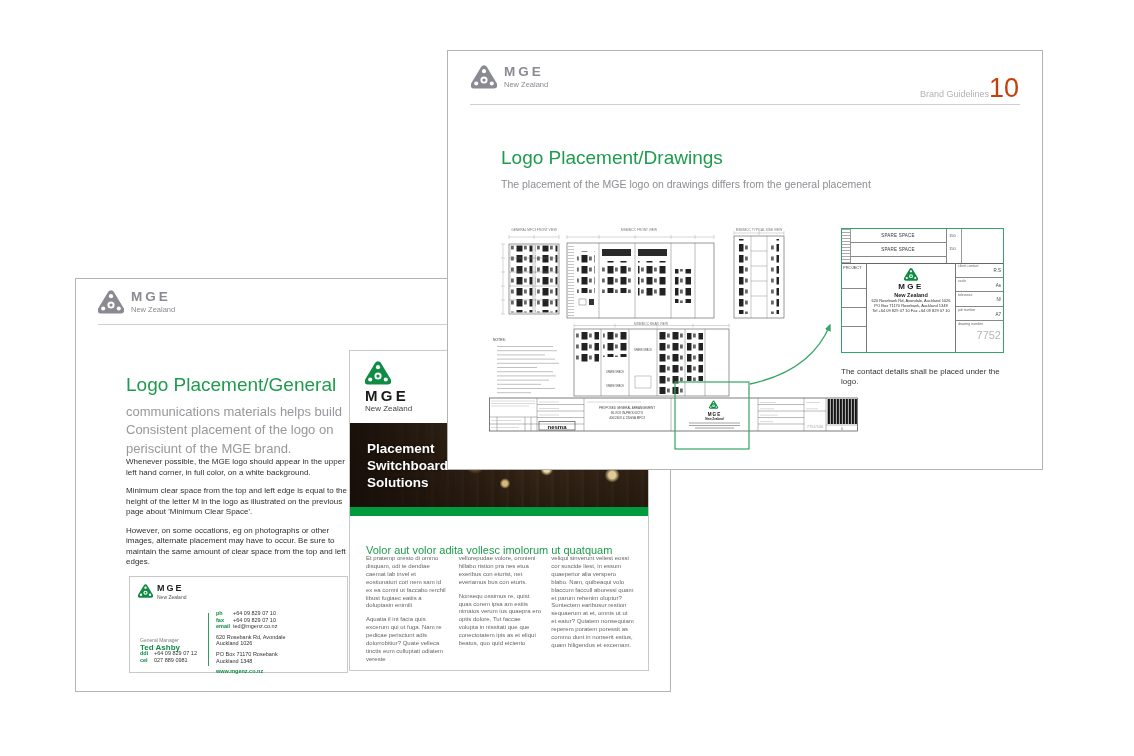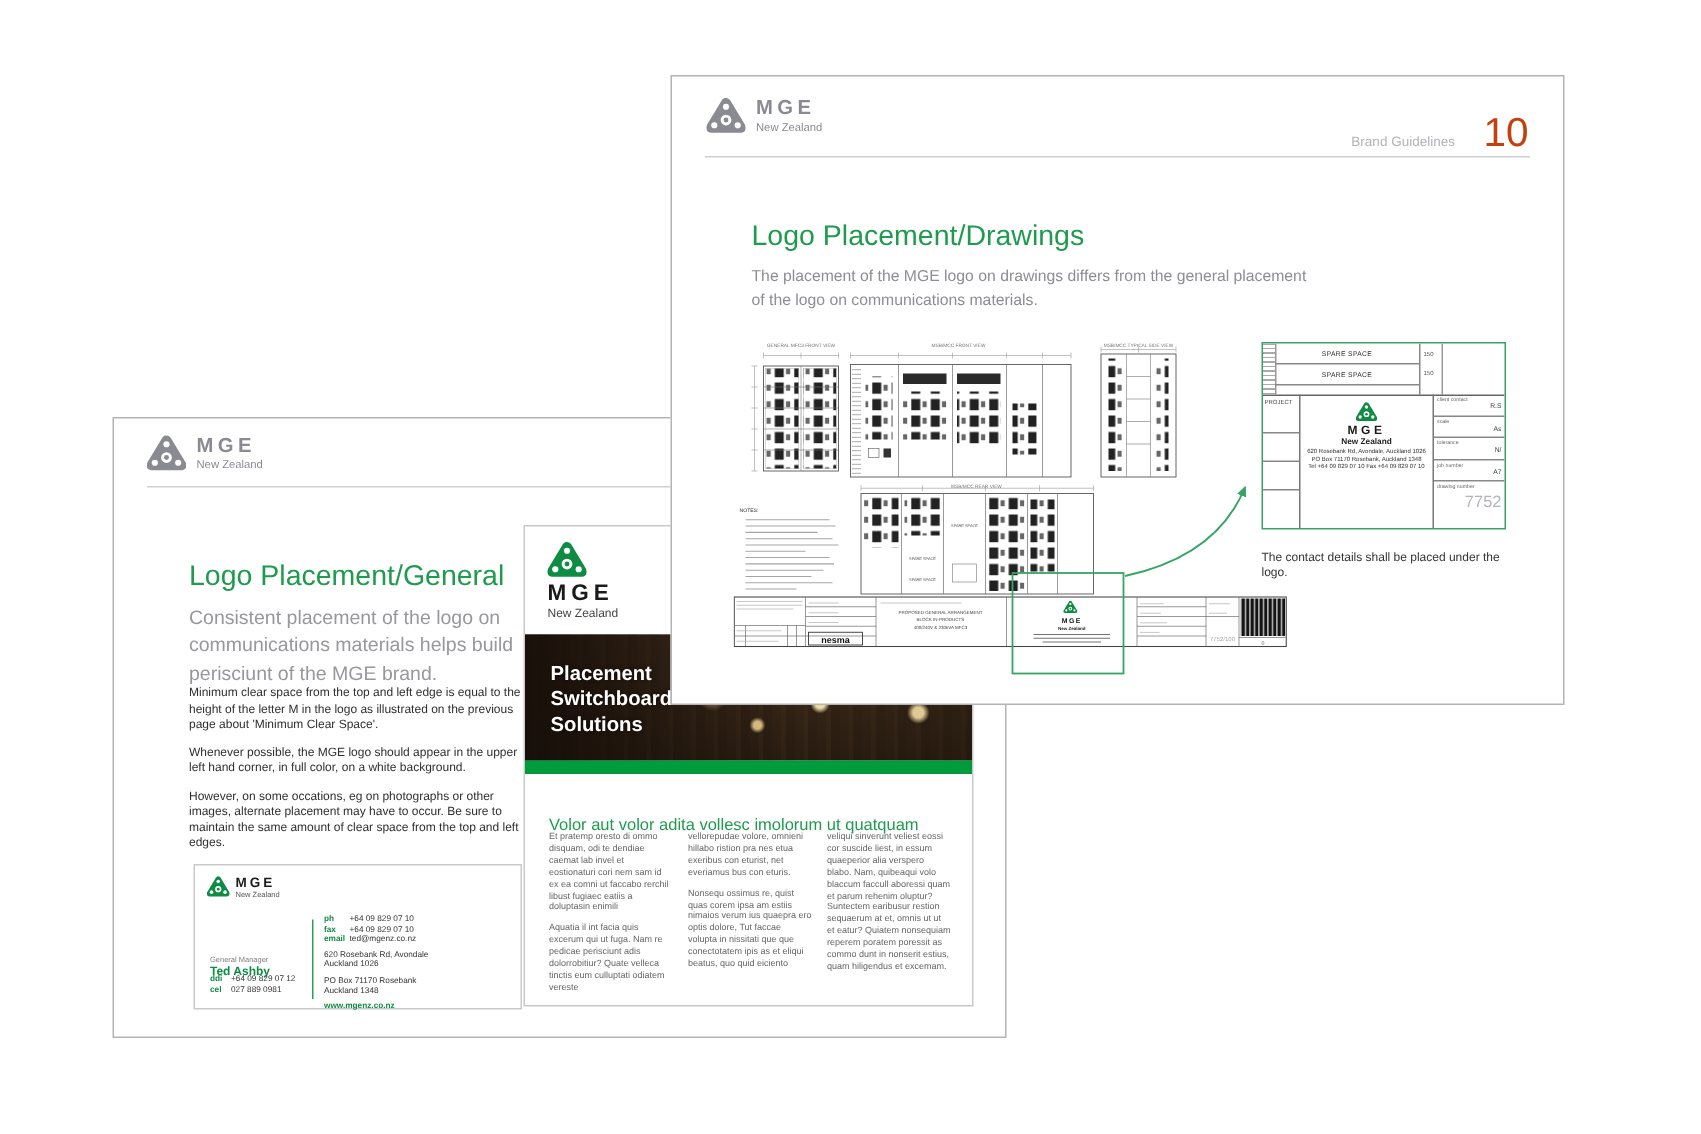--- a/index.html
+++ b/index.html
@@ -21,21 +21,21 @@
   .logo-color .logo-nz{color:#55555a;}
   .logo-header .logo-mge{font-size:13.5px;}
   .logo-header .logo-nz{font-size:7.5px;}
   .logo-stacked{display:block;}
   .logo-stacked .logo-mge,.logo-stacked .logo-nz{display:block;}
 
   
   .hdr-rule{position:absolute;left:22px;right:22px;border-top:1px solid #cfcfcf;}
   .page-front .hdr-rule{top:53px;}
   .page-back .hdr-rule{top:45px;}
-  .hdr-right{position:absolute;right:23px;top:24px;display:flex;align-items:baseline;gap:19px;}
+  .hdr-right{position:absolute;right:23px;top:24px;display:flex;align-items:baseline;gap:0;}
   .hdr-right .bg-label{font-size:9px;color:#b3b3b8;}
   .hdr-right .bg-num{font-size:27px;color:#c2410c;line-height:1;}
 
   .pg-title{position:absolute;left:53px;font-size:19px;color:#1E9B4D;font-weight:400;}
   .page-front .pg-title{top:96px;}
   .page-back .pg-title{left:50px;top:95px;}
   .pg-lead{position:absolute;color:#8d8d93;}
   .page-front .pg-lead{left:53px;top:126px;font-size:10.5px;line-height:1.5;}
   .page-back .pg-lead{left:50px;top:124px;font-size:13px;line-height:1.42;color:#97979c;}
   .pg-body{position:absolute;left:50px;top:178px;width:228px;font-size:8px;line-height:1.32;color:#2f2f2f;}
@@ -134,27 +134,27 @@
       </svg>
       <div class="logo-text">
         <div class="logo-mge">MGE</div>
         <div class="logo-nz">New Zealand</div>
       </div>
     </div>
     <div class="hdr-rule"></div>
 
     <div class="pg-title">Logo Placement/General</div>
     <div class="pg-lead">
+      <div>communications materials helps build</div>
       <div>Consistent placement of the logo on</div>
-      <div>communications materials helps build</div>
       <div>perisciunt of the MGE brand.</div>
     </div>
     <div class="pg-body">
+      <p>Whenever possible, the MGE logo should appear in the upper left hand corner, in full color, on a white background.</p>
       <p>Minimum clear space from the top and left edge is equal to the height of the letter M in the logo as illustrated on the previous page about 'Minimum Clear Space'.</p>
-      <p>Whenever possible, the MGE logo should appear in the upper left hand corner, in full color, on a white background.</p>
       <p>However, on some occations, eg on photographs or other images, alternate placement may have to occur. Be sure to maintain the same amount of clear space from the top and left edges.</p>
     </div>
 
     <div class="card">
       <div class="logo logo-color">
         <svg width="15" height="14" viewBox="0 0 24 22">
           <polygon points="12,3.2 21.3,18.6 2.7,18.6" fill="currentColor" stroke="currentColor" stroke-width="6" stroke-linejoin="round"></polygon>
           <circle cx="12" cy="5.6" r="1.9" fill="#fff"></circle>
             <circle cx="19.2" cy="17" r="1.9" fill="#fff"></circle>
           <circle cx="4.8" cy="17" r="1.9" fill="#fff"></circle>
@@ -245,21 +245,20 @@
     </div>
     <div class="hdr-right">
       <span class="bg-label">Brand Guidelines</span>
       <span class="bg-num">10</span>
     </div>
     <div class="hdr-rule"></div>
 
     <div class="pg-title">Logo Placement/Drawings</div>
     <div class="pg-lead">
       <div>The placement of the MGE logo on drawings differs from the general placement</div>
-      <div>of the logo on communications materials.</div>
     </div>
 
     <svg class="drawing" width="370" height="230" viewBox="0 0 370 230">
       <defs>
         <pattern id="mods" width="13" height="11" patternUnits="userSpaceOnUse">
           <rect x="1.5" y="1" width="6" height="7.5" fill="#222"></rect>
           <rect x="9" y="2.5" width="2.8" height="4" fill="#666"></rect>
         </pattern>
         <pattern id="hatch" width="4" height="3" patternUnits="userSpaceOnUse">
           <path d="M0 1.5 H4" stroke="#888" stroke-width="0.5"></path>

